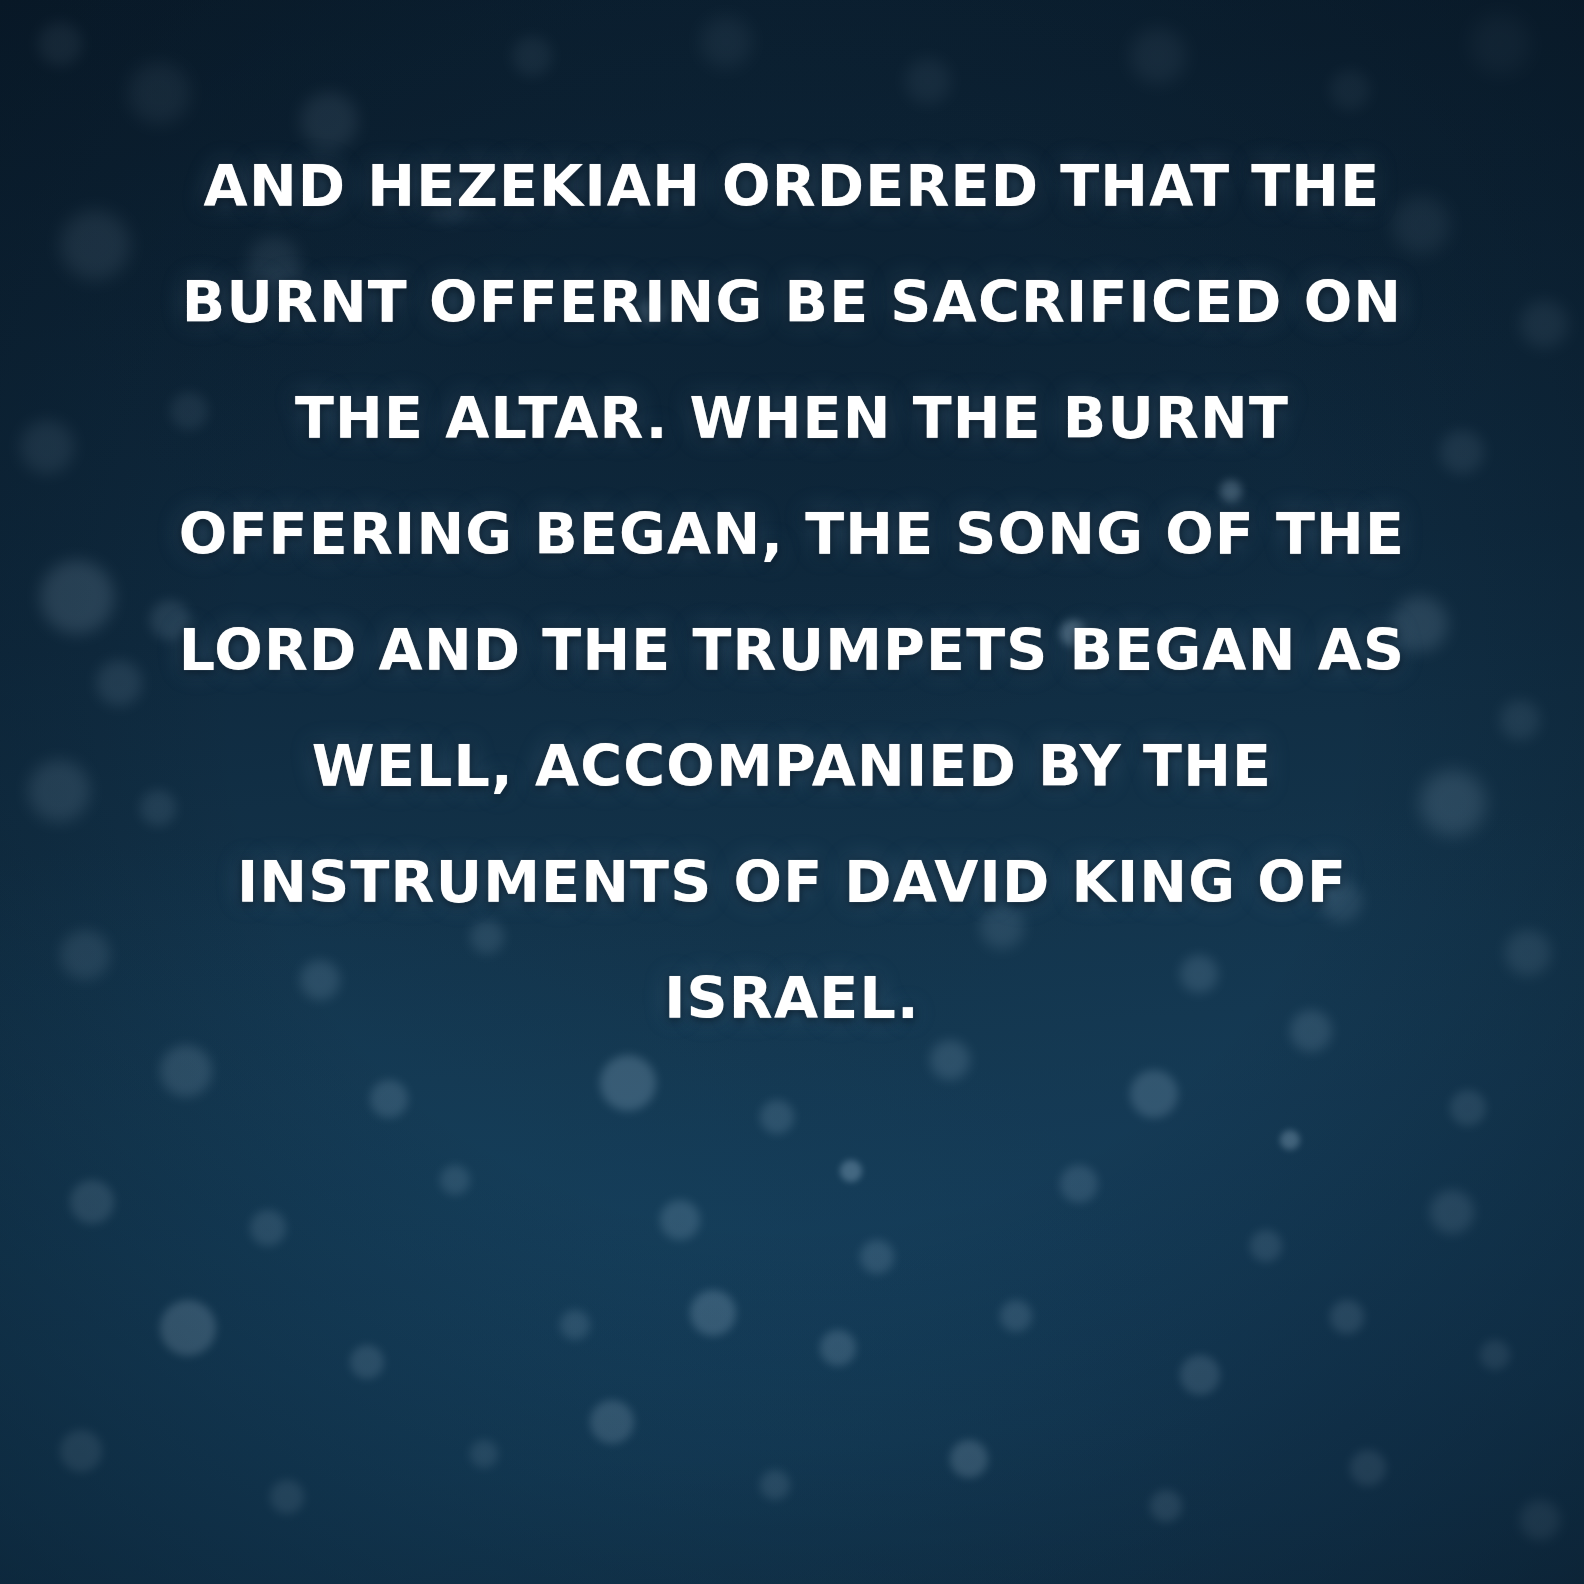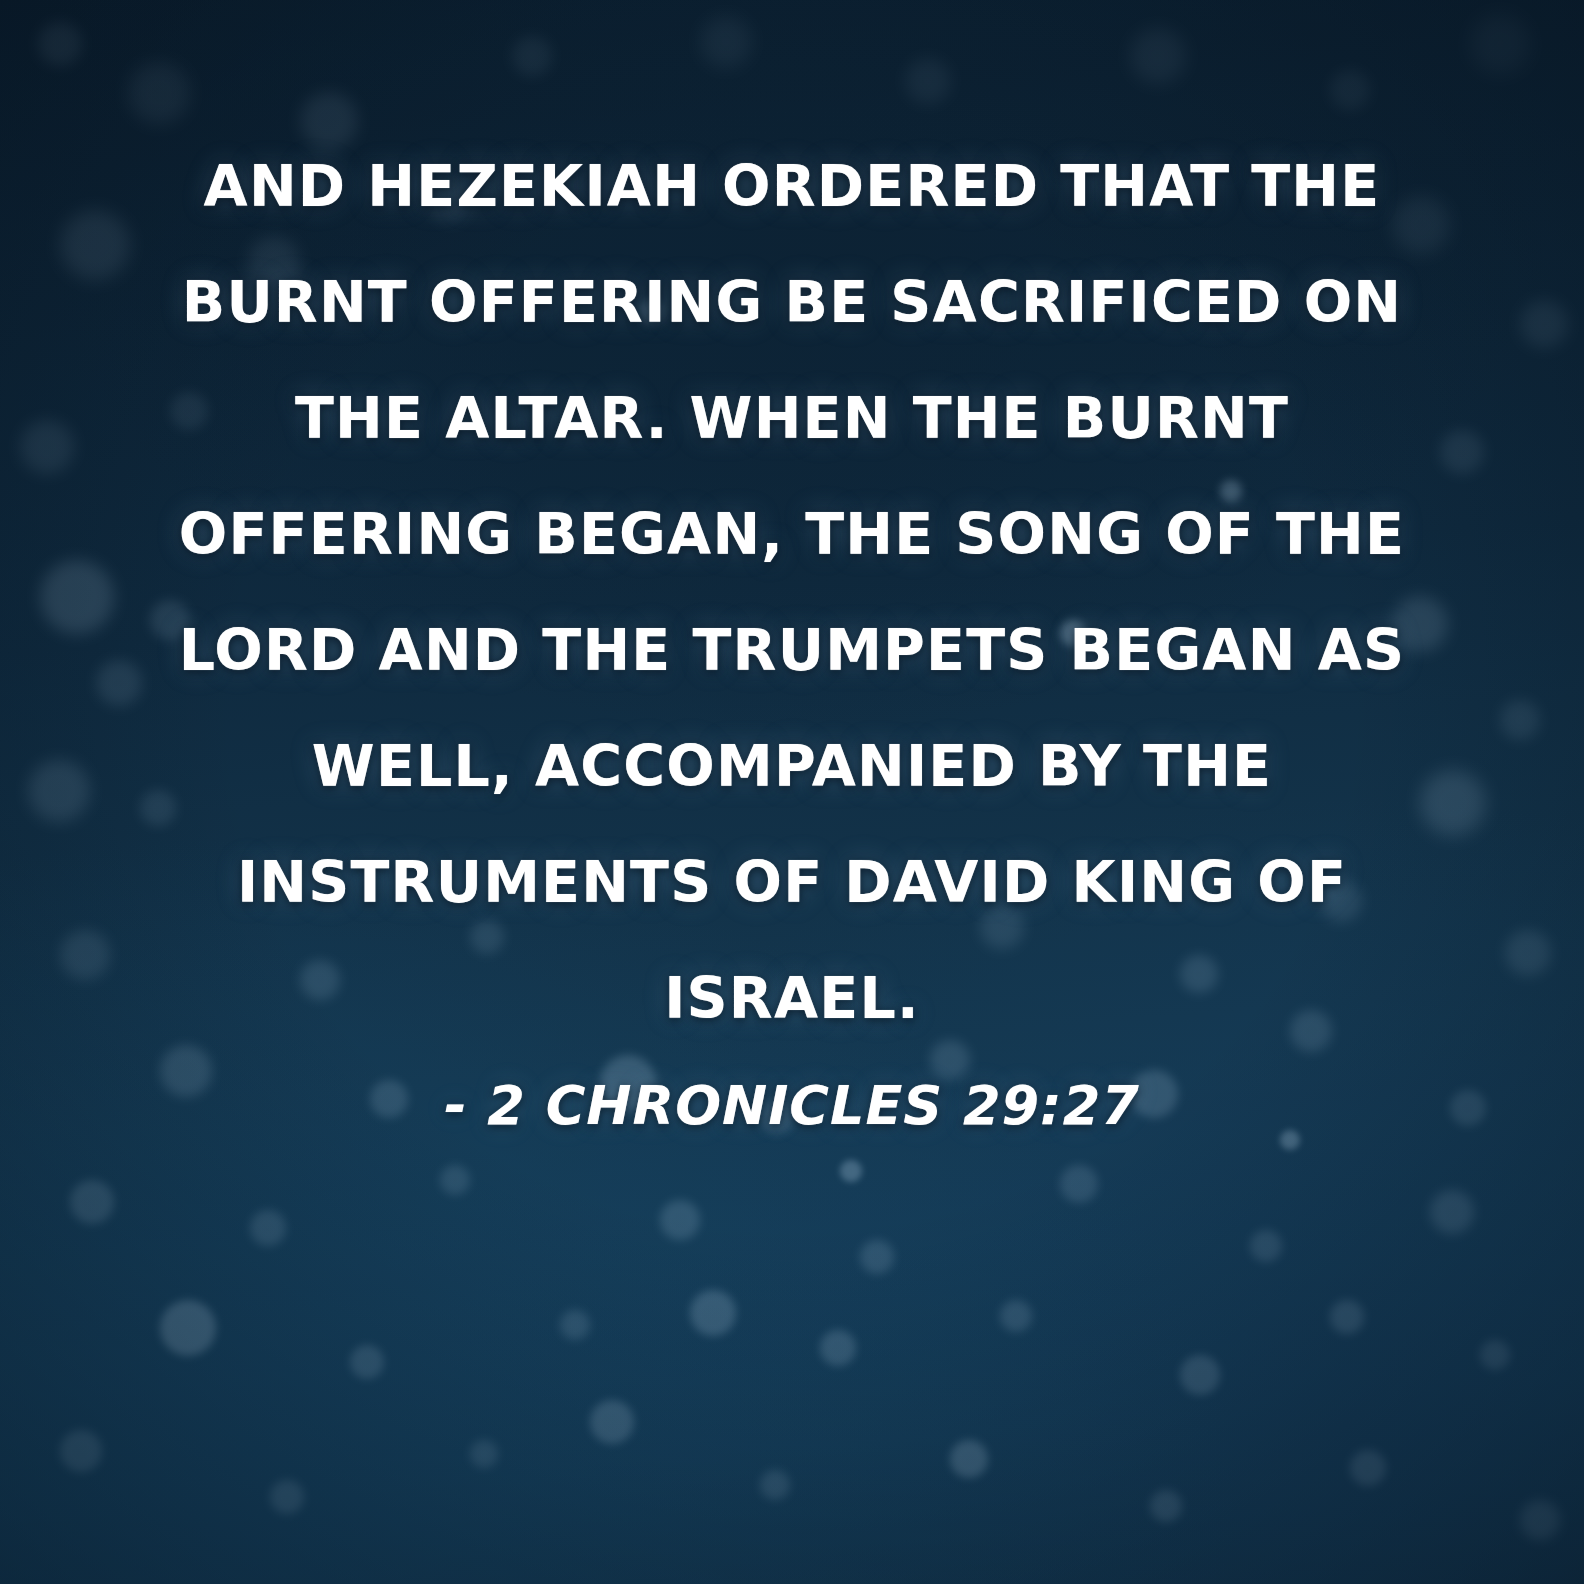--- a/index.html
+++ b/index.html
@@ -172,16 +172,15 @@
     <div class="dot" style="left:1220px;top:480px;  width:22px;  height:22px;  opacity:.26; filter: blur(4px);"></div>
     <div class="dot" style="left:640px; top:300px;  width:24px;  height:24px;  opacity:.20; filter: blur(5px);"></div>
     <div class="dot" style="left:840px; top:1160px; width:22px;  height:22px;  opacity:.28; filter: blur(3px);"></div>
     <div class="dot" style="left:1280px;top:1130px; width:20px;  height:20px;  opacity:.30; filter: blur(3px);"></div>
   </div>
 
   <div class="vignette"></div>
 
   <div id="text-block">
     <p id="verse-text">And Hezekiah ordered that the burnt offering be sacrificed on the altar. When the burnt offering began, the song of the LORD and the trumpets began as well, accompanied by the instruments of David king of Israel.</p>
-    <p id="verse-reference">- 2 Chronicles 29:27</p>
   </div>
 
 </div>
 
 </body></html>

